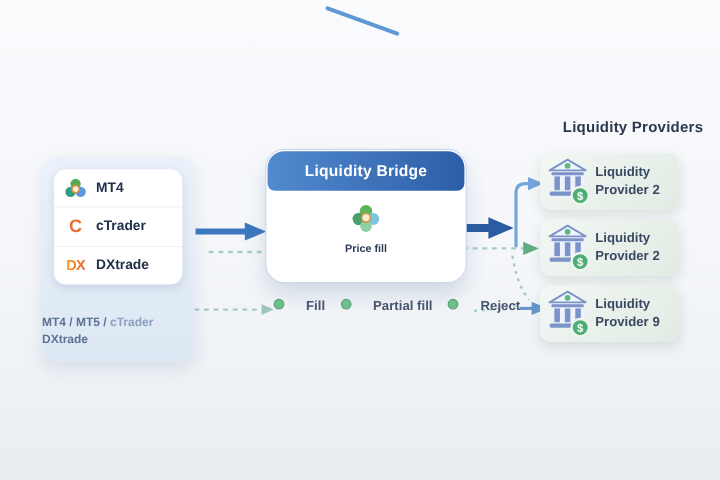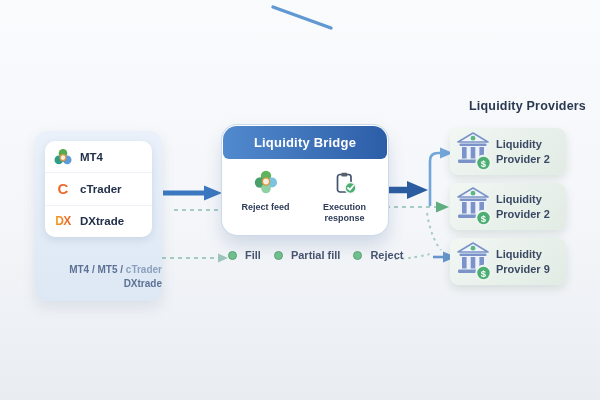--- a/index.html
+++ b/index.html
@@ -22,21 +22,21 @@
     background:#ffffff;box-shadow:0 3px 8px rgba(60,90,130,.14);
     display:flex;flex-direction:column;
   }
   .platform-row{flex:1;display:flex;align-items:center;gap:7px;padding:0 0 0 8px;border-bottom:1px solid #eef2f7;}
   .platform-row:last-child{border-bottom:none;}
   .platform-label{font-size:11.5px;font-weight:700;color:#22304a;}
   .row-icon{width:20px;height:20px;display:flex;align-items:center;justify-content:center;flex:0 0 20px;}
   .ctrader-c{font-size:15px;font-weight:800;color:#ed6a2c;line-height:1;}
   .dx-letters{font-size:12px;font-weight:800;line-height:1;letter-spacing:-.5px;
     background:linear-gradient(90deg,#f5a11c,#ee5a24);-webkit-background-clip:text;background-clip:text;color:transparent;}
-  .panel-caption{left:35px;top:263px;width:127px;text-align:right;font-size:10px;font-weight:700;line-height:1.4;color:#5e7195;}
+  .panel-caption{left:35px;top:263px;width:127px;text-align:left;font-size:10px;font-weight:700;line-height:1.4;color:#5e7195;}
   .caption-light{color:#8da0bf;}
   
   .bridge-box{
     left:222px;top:125px;width:166px;height:110px;border-radius:15px;
     background:#ffffff;
     box-shadow:0 0 0 1px #ccdaec,0 10px 18px rgba(70,100,150,.20);
   }
   .bridge-header{
     height:33px;border-radius:14px 14px 6px 6px;margin:1px;
     background:linear-gradient(90deg,#528ace 0%,#2c5ea7 100%);
@@ -50,21 +50,21 @@
   
   .provider-card{
     left:450px;width:116px;height:47px;border-radius:9px;
     background:linear-gradient(135deg,#f2f7f3 0%,#e1ebe4 100%);
     box-shadow:0 4px 9px rgba(80,110,90,.16);
   }
   .provider-text{position:absolute;left:46px;top:9px;font-size:11px;font-weight:700;color:#3a4963;line-height:1.35;}
   .bank-wrap{position:absolute;left:3px;top:2px;}
   
   .legend{left:228px;top:249px;display:flex;align-items:center;gap:13px;}
-  .legend-item{display:flex;align-items:center;gap:8px;}
+  .legend-item{display:flex;align-items:flex-start;gap:18px;}
   .legend-dot{width:9px;height:9px;border-radius:50%;background:#6fbe8c;border:1.5px solid #58a377;box-sizing:border-box;}
   .legend-label{font-size:11px;font-weight:700;color:#46546f;}
 </style>
 </head>
 <body>
 
 <div class="canvas">
 
   <svg class="overlay" width="600" height="400" viewBox="0 0 600 400">
     <g>
@@ -151,35 +151,24 @@
       <div class="feature">
         <span class="feature-icon">
           <svg width="30" height="28" viewBox="0 0 30 28">
             <circle cx="15" cy="7" r="5.2" fill="#5fb35a"></circle>
             <circle cx="9" cy="13.5" r="5.2" fill="#49a06b"></circle>
             <circle cx="21" cy="13.5" r="5" fill="#7ac4e0"></circle>
             <circle cx="15" cy="19.5" r="4.8" fill="#8fd0a5"></circle>
             <circle cx="15" cy="12.5" r="3.6" fill="#f6efdd" stroke="#e0953e" stroke-width="1.4"></circle>
           </svg>
         </span>
-        <span class="feature-label">Reject feed</span>
+        <span class="feature-label">Price fill</span>
       </div>
 
 
-      <div class="feature">
-        <span class="feature-icon">
-          <svg width="26" height="26" viewBox="0 0 26 26">
-            <rect x="5.5" y="4.5" width="13.5" height="17.5" rx="2.5" fill="#fdfefe" stroke="#44536e" stroke-width="1.7"></rect>
-            <rect x="9.3" y="2.7" width="6" height="3.8" rx="1.2" fill="#5a5f6e"></rect>
-            <circle cx="18.5" cy="18" r="5.5" fill="#4cae72" stroke="#f2f8f4" stroke-width="1.6"></circle>
-            <path d="M16,18 l1.9,1.9 3.3,-4.1" fill="none" stroke="#ffffff" stroke-width="1.8" stroke-linecap="round" stroke-linejoin="round"></path>
-          </svg>
-        </span>
-        <span class="feature-label">Execution response</span>
-      </div>
     </div>
   </div>
 
   <div class="abs col-title" style="left:469px;top:99px;">Liquidity Providers</div>
 
   <div class="abs provider-card" style="top:128px;">
     <span class="bank-wrap">
       <svg width="40" height="43" viewBox="0 0 40 43">
         <polygon points="20,3 35,12 5,12" fill="#f0f4fb" stroke="#7b93c8" stroke-width="1.6" stroke-linejoin="round"></polygon>
         <circle cx="20" cy="8.2" r="2.4" fill="#5cb87e"></circle>

